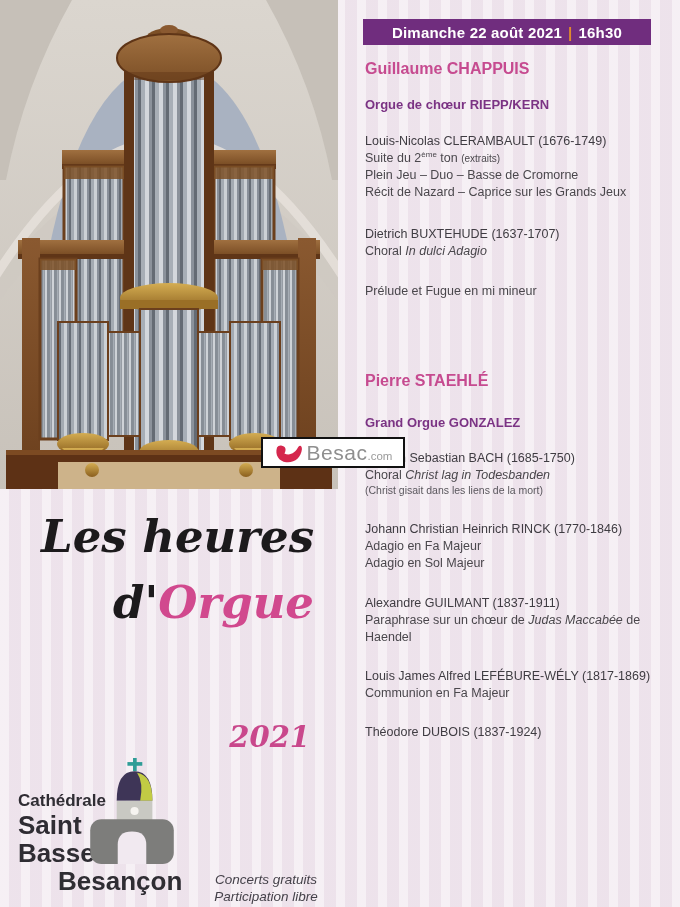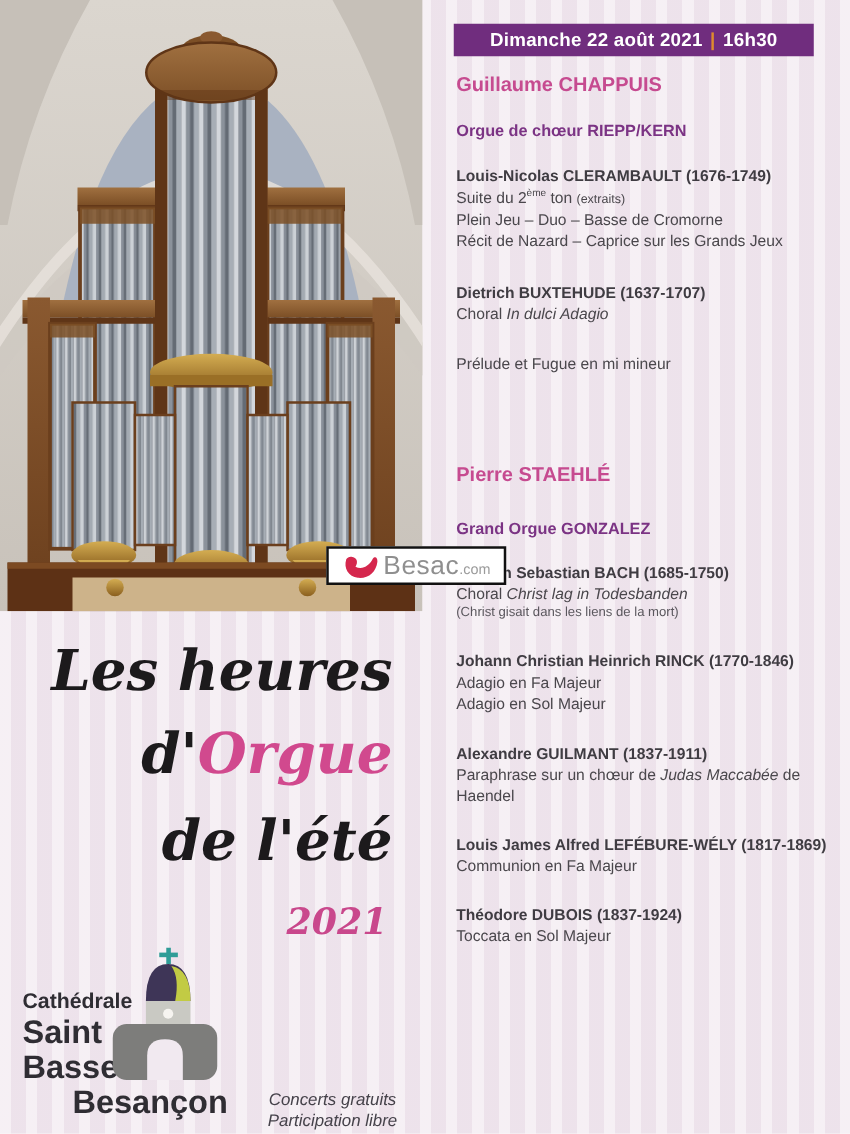--- a/index.html
+++ b/index.html
@@ -22,21 +22,21 @@
     font-size:15px;font-weight:bold;
     display:flex;align-items:center;justify-content:center;
     letter-spacing:0.2px;
   }
   .banner .sep{color:#df8b2d;margin:0 6px;font-weight:bold;}
   
   .performer{font-size:16px;font-weight:bold;color:#c64b90;}
   .organ-label{font-size:13px;font-weight:bold;color:#7b3384;}
   
   .block{width:308px;color:#4a474c;font-size:12.5px;line-height:17px;}
-  .p-name{font-weight:bold;color:#3f3c42;white-space:nowrap;}
+  .p-name{font-weight:normal;color:#3f3c42;white-space:nowrap;}
   .p-line{}
   .it{font-style:italic;}
   .small{font-size:10px;}
   .xsmall{font-size:10.5px;line-height:13px;color:#5a575d;}
   sup{font-size:8px;line-height:0;}
   
   .besac{
     left:261px;top:437px;width:144px;height:31px;
     background:#ffffff;border:2px solid #111111;
     display:flex;align-items:center;justify-content:center;
@@ -214,34 +214,32 @@
     <div class="p-line"><span>Paraphrase sur un chœur de </span><span class="it">Judas Maccabée</span><span> de Haendel</span></div>
   </div>
 
   <div class="abs block" style="left:365px;top:668px;">
     <div class="p-name">Louis James Alfred LEFÉBURE-WÉLY (1817-1869)</div>
     <div class="p-line">Communion en Fa Majeur</div>
   </div>
 
   <div class="abs block" style="left:365px;top:724px;">
     <div class="p-name">Théodore DUBOIS (1837-1924)</div>
-    <div class="p-line">Toccata en Sol Majeur</div>
   </div>
 
   <div class="abs besac">
     <svg width="30" height="24" viewBox="0 0 32 26" style="margin-right:3px;">
       <path d="M3,7 C0.5,15 5,22 13,23 C22,24 29,18 30,9 C30.2,5.5 28,4 26,6.5 C23,12.5 17,16.5 11,13.5 C13.5,9.5 12.5,5.5 7.5,4.8 C5.5,4.6 4,5.5 3,7 Z" fill="#d5274d"></path>
     </svg>
     <span class="besac-name">Besac</span>
     <span class="besac-tld">.com</span>
   </div>
 
   <div class="abs title-line" style="top:512px;">Les heures</div>
   <div class="abs title-line" style="top:578px;"><span>d'</span><span class="title-accent">Orgue</span></div>
-  <div class="abs title-line" style="top:648px;">de l'été</div>
   <div class="abs title-year" style="top:720px;">2021</div>
 
   <div class="abs church">
     <svg width="88" height="106" viewBox="0 0 82 104">
       <rect x="42" y="0" width="3.6" height="13" fill="#2f9d97"></rect>
       <rect x="36.5" y="4" width="14.6" height="3.6" fill="#2f9d97"></rect>
       <path d="M26,42 Q26,13 43.5,13 Q61,13 61,42 Z" fill="#3e3557"></path>
       <path d="M46,14.5 Q61,17 61,42 L49,42 Q52.5,24 46,14.5 Z" fill="#c2cb44"></path>
       <rect x="26" y="42" width="35" height="22" fill="#c9c9c3"></rect>
       <circle cx="43.5" cy="52" r="4" fill="#f6f4f0"></circle>

